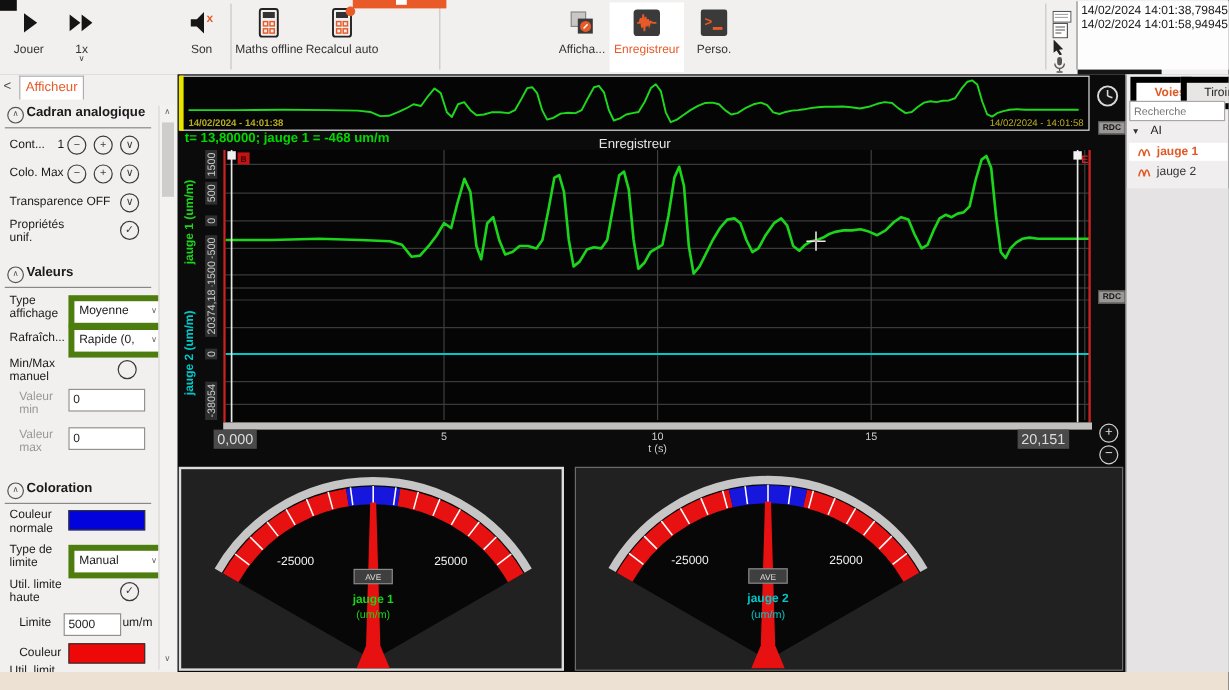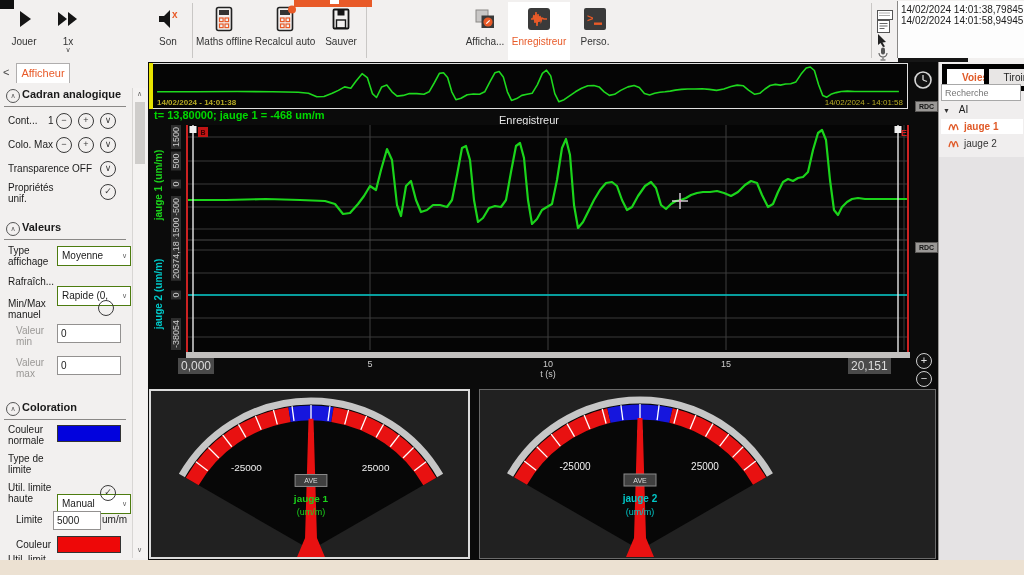--- a/index.html
+++ b/index.html
@@ -30,21 +30,21 @@
            font-size:11px;color:#e85a28;text-align:center;line-height:19px;}
   .sec-ic{position:absolute;left:6px;width:12px;height:12px;border:1px solid #555;border-radius:50%;
           font-size:7px;color:#555;text-align:center;line-height:11px;}
   .sec-t{position:absolute;left:22px;font-size:11px;font-weight:bold;color:#1a1a1a;}
   .ssep{position:absolute;left:4px;width:122px;border-top:1px solid #8a8886;}
   .slbl{position:absolute;left:8px;width:48px;font-size:10px;line-height:11px;color:#1a1a1a;}
   .slbl2{position:absolute;left:16px;width:38px;font-size:10px;line-height:11px;color:#9a9896;}
   .sval{position:absolute;font-size:10px;color:#1a1a1a;}
   .cbtn{position:absolute;width:14px;height:14px;border:1.4px solid #3a3a3a;border-radius:50%;
         font-size:9px;color:#3a3a3a;text-align:center;line-height:13px;background:transparent;}
-  .sel{position:absolute;width:68px;height:18px;background:#fff;border:1px solid #4d7c0f;font-size:10px;color:#1a1a1a;
+  .sel{position:absolute;width:68px;height:18px;background:#fff;border:5px solid #4d7c0f;font-size:10px;color:#1a1a1a;
        line-height:18px;padding-left:4px;}
   .sel .sarr{position:absolute;right:3px;top:0;font-size:7px;color:#666;}
   .sinput{position:absolute;height:15px;background:#fff;border:1px solid #939190;font-size:10px;color:#1a1a1a;
           padding:1px 3px;font-family:"Liberation Sans",sans-serif;}
   .swatch{position:absolute;width:62px;height:15px;border:1px solid #333;}
   #sb-track{position:absolute;left:132px;top:26px;width:14px;height:470px;background:#f4f2f1;border-left:1px solid #d8d6d4;}
   .sb-arr{position:absolute;left:133px;width:13px;height:12px;font-size:7px;color:#666;text-align:center;line-height:12px;}
   #sb-thumb{position:absolute;left:135px;top:40px;width:10px;height:62px;background:#cfcdcb;}
   
   #main{left:148px;top:62px;width:790px;height:498px;background:#0b0b0b;}
@@ -140,30 +140,20 @@
           <rect x="7" y="5" width="10" height="5" fill="#333"></rect>
           <rect x="7.5" y="13" width="3.6" height="3.6" fill="none" stroke="#e85a28" stroke-width="1.2"></rect>
           <rect x="13" y="13" width="3.6" height="3.6" fill="none" stroke="#e85a28" stroke-width="1.2"></rect>
           <rect x="7.5" y="19" width="3.6" height="3.6" fill="none" stroke="#e85a28" stroke-width="1.2"></rect>
           <rect x="13" y="19" width="3.6" height="3.6" fill="none" stroke="#e85a28" stroke-width="1.2"></rect>
           <circle cx="19" cy="4.5" r="4" fill="#e85a28"></circle>
         </svg>
       </div>
       <div class="tlabel">Recalcul auto</div>
     </div>
-    <div class="tbtn" style="left:318px;width:46px;">
-      <div class="ticon">
-        <svg width="24" height="26" viewBox="0 0 24 26">
-          <rect x="4.5" y="3.5" width="15" height="19" rx="1" fill="none" stroke="#151515" stroke-width="1.8"></rect>
-          <rect x="8.5" y="3.5" width="7" height="6" fill="#151515"></rect>
-          <rect x="7.5" y="14" width="9" height="8" fill="none" stroke="#151515" stroke-width="1.4"></rect>
-        </svg>
-      </div>
-      <div class="tlabel">Sauver</div>
-    </div>
     <div class="vdiv" style="left:366px;"></div>
 
     <div class="tbtn" style="left:462px;width:46px;">
       <div class="ticon">
         <svg width="26" height="26" viewBox="0 0 26 26">
           <rect x="4" y="4" width="12" height="12" fill="#c9c7c6" stroke="#8a8886" stroke-width="1"></rect>
           <rect x="9.5" y="9.5" width="12.5" height="12.5" fill="#3a3a3a"></rect>
           <circle cx="16" cy="16" r="4.6" fill="#e85a28"></circle>
           <line x1="14.3" y1="17.7" x2="17.7" y2="14.3" stroke="#fff" stroke-width="1.2"></line>
         </svg>
@@ -261,42 +251,42 @@
     <span class="sec-ic" style="top:160px;">∧</span>
     <div class="sec-t" style="top:159px;">Valeurs</div>
     <div class="ssep" style="top:177px;"></div>
 
     <div class="slbl" style="top:183px;">Type affichage</div>
     <div class="sel" style="left:57px;top:184px;">
       <span>Moyenne</span><span class="sarr">∨</span>
     </div>
 
     <div class="slbl" style="top:214px;">Rafraîch...</div>
-    <div class="sel" style="left:57px;top:224px;">
+    <div class="sel" style="left:57px;top:208px;">
       <span>Rapide (0,</span><span class="sarr">∨</span>
     </div>
 
     <div class="slbl" style="top:236px;">Min/Max manuel</div>
     <span class="cbtn" style="left:98px;top:238px;"></span>
 
     <div class="slbl2" style="top:263px;">Valeur min</div>
     <input class="sinput" style="left: 57px; top: 262px; width: 56px;" readonly="" value="0">
 
     <div class="slbl2" style="top:295px;">Valeur max</div>
     <input class="sinput" style="left: 57px; top: 294px; width: 56px;" readonly="" value="0">
 
     <span class="sec-ic" style="top:340px;">∧</span>
     <div class="sec-t" style="top:339px;">Coloration</div>
     <div class="ssep" style="top:357px;"></div>
 
     <div class="slbl" style="top:362px;">Couleur normale</div>
     <div class="swatch" style="left: 57px; top: 363px; background: rgb(2, 2, 221);"></div>
 
     <div class="slbl" style="top:391px;">Type de limite</div>
-    <div class="sel" style="left:57px;top:392px;margin-top:40px;">
+    <div class="sel" style="left:57px;top:392px;">
       <span>Manual</span><span class="sarr">∨</span>
     </div>
 
     <div class="slbl" style="top:420px;">Util. limite haute</div>
     <span class="cbtn" style="left:100px;top:423px;">✓</span>
 
     <div class="slbl" style="left:16px;top:452px;">Limite</div>
     <input class="sinput" style="left: 53px; top: 449px; width: 40px;" readonly="" value="5000">
     <div class="sval" style="left:102px;top:452px;">um/m</div>
 

